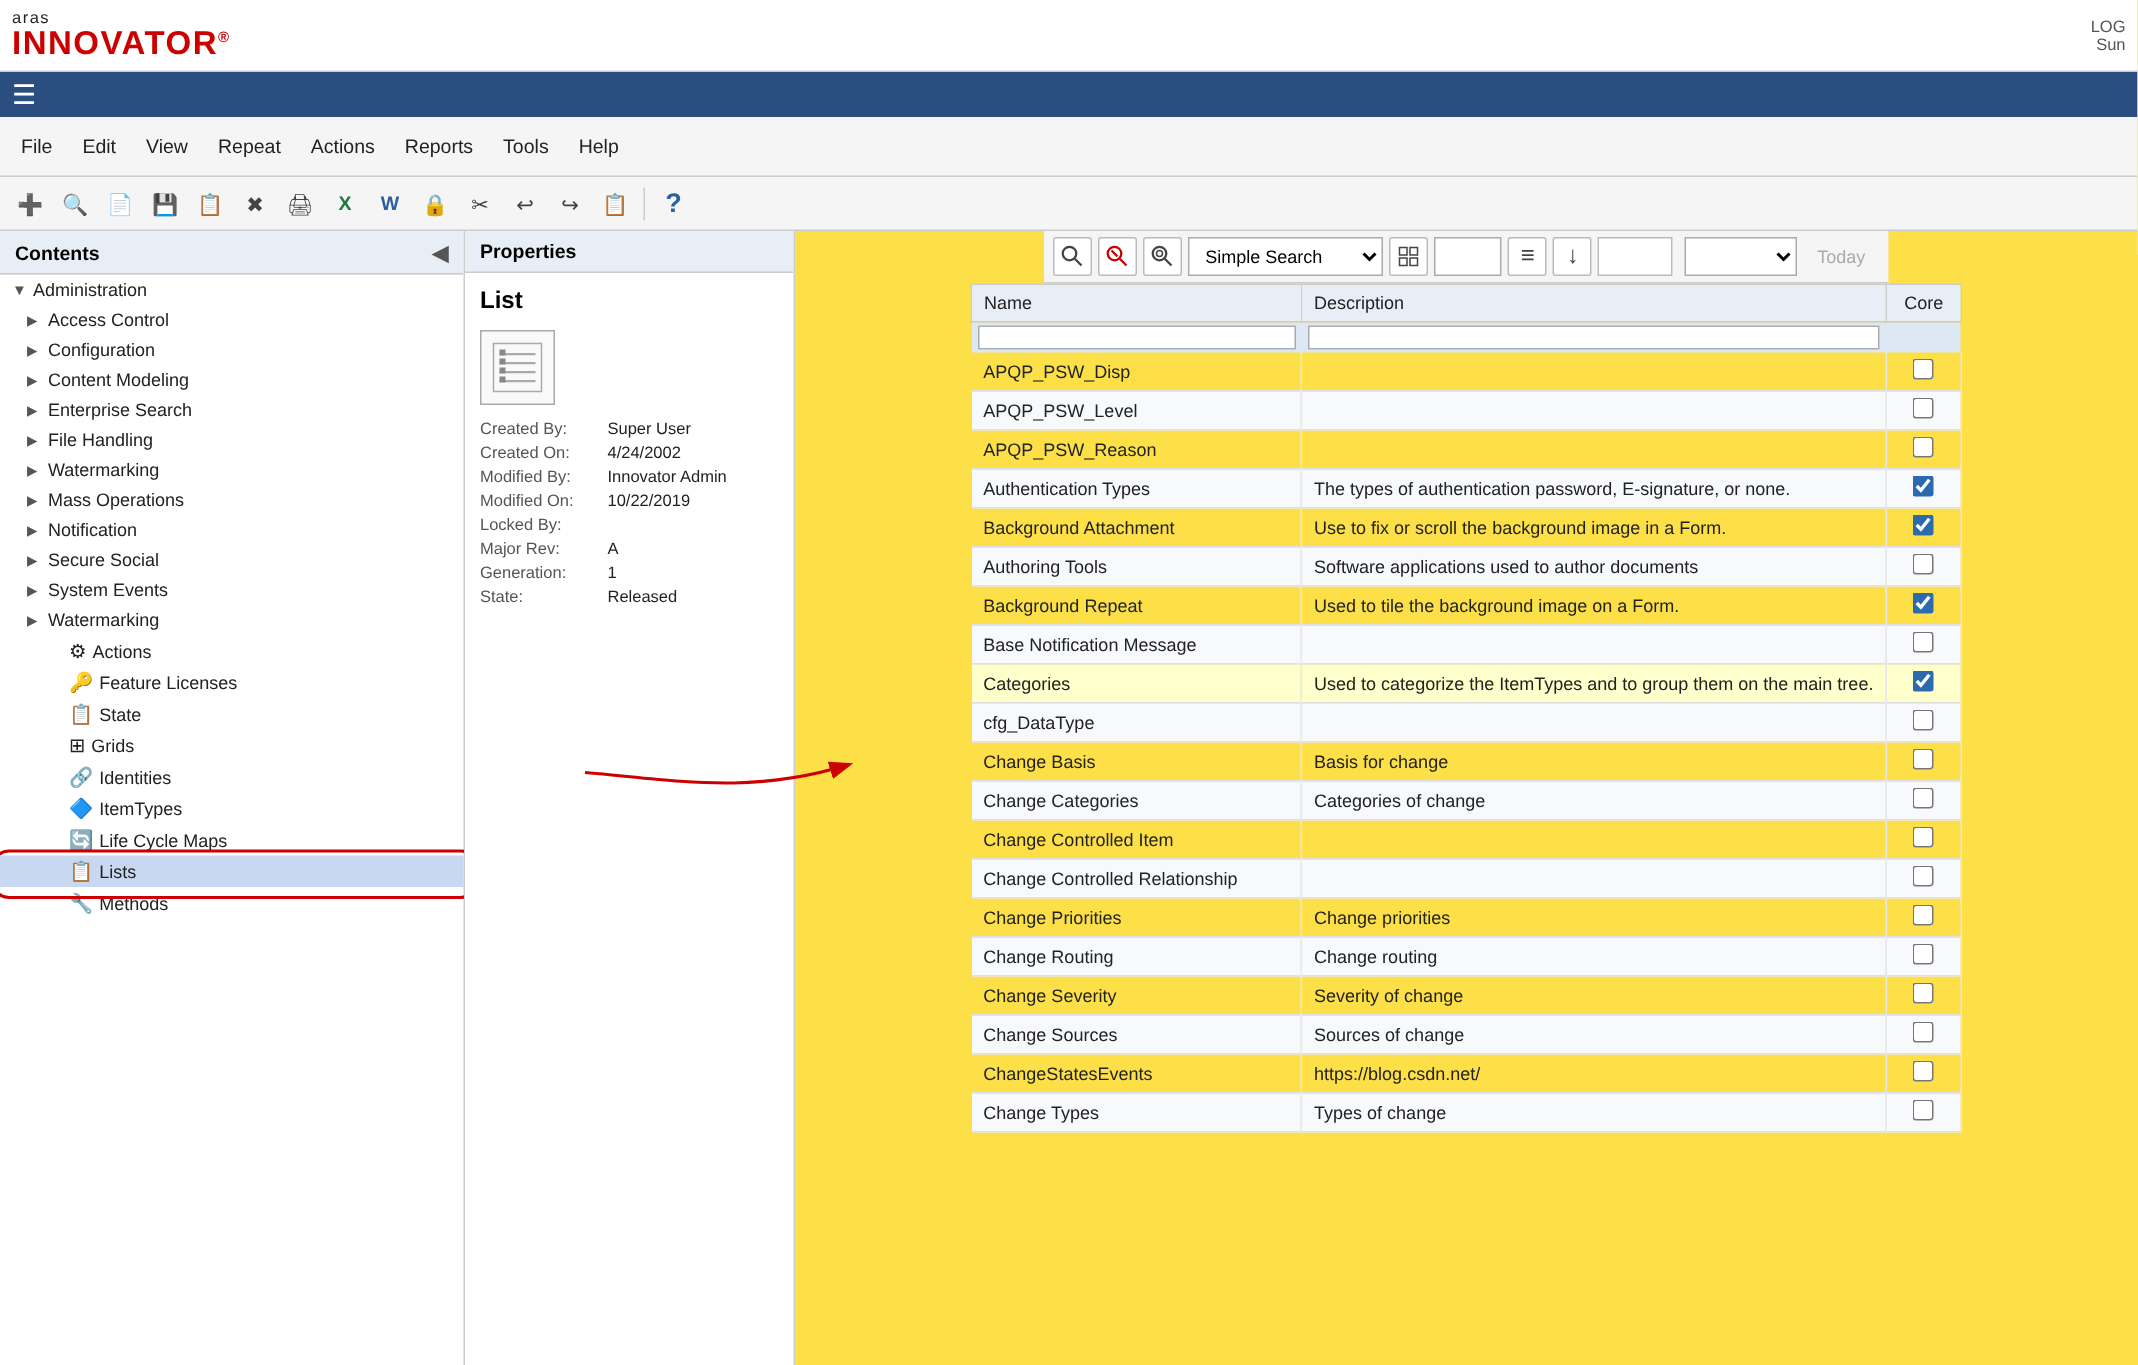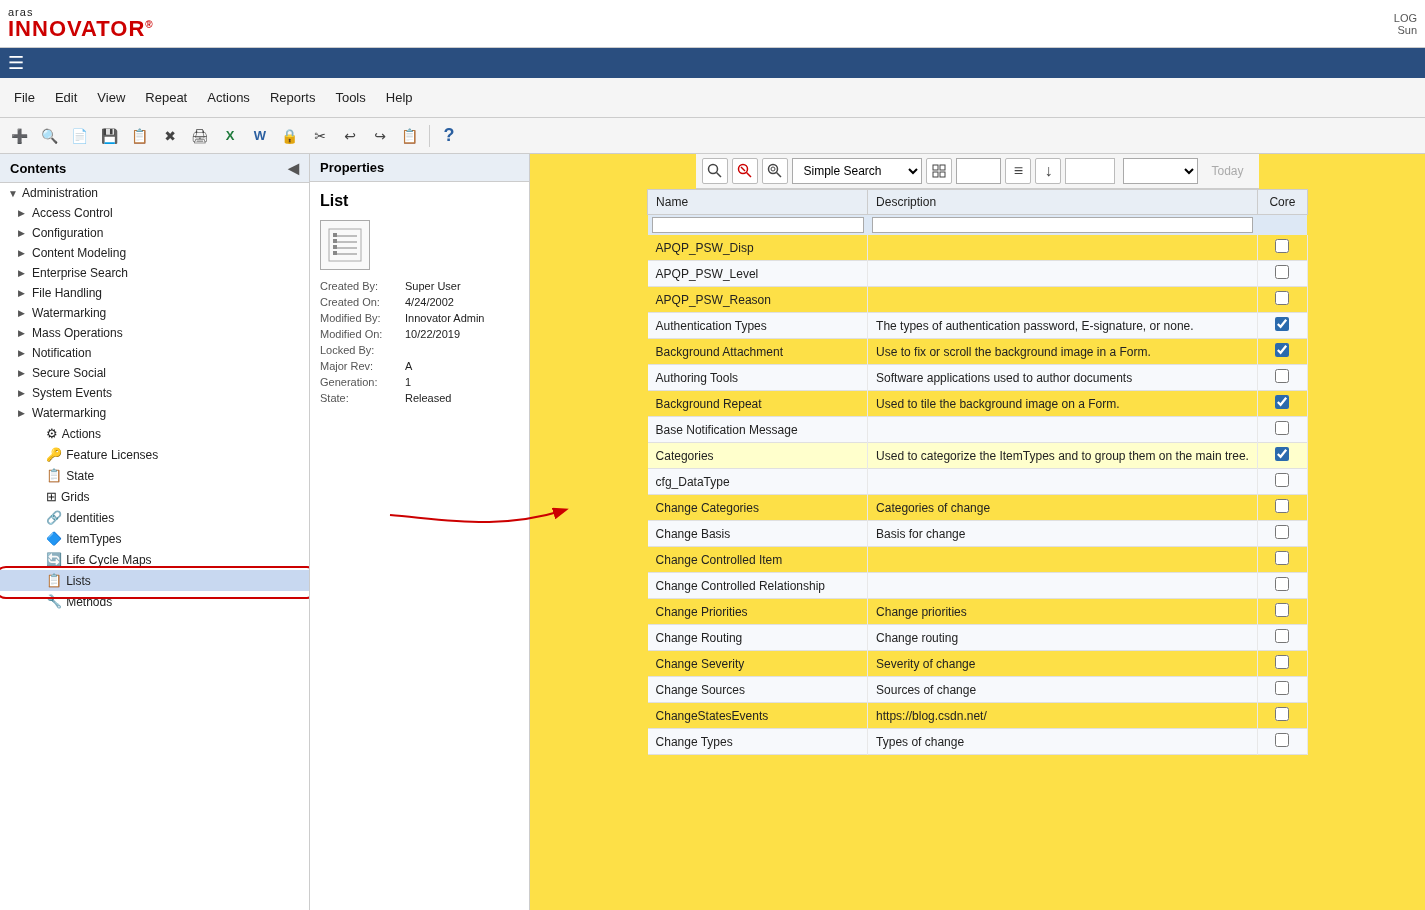--- a/index.html
+++ b/index.html
@@ -415,27 +415,27 @@
               <td>Categories</td>
               <td>Used to categorize the ItemTypes and to group them on the main tree.</td>
               <td class="core-cell"><input type="checkbox" class="cb" checked="" style=""></td>
             </tr>
             <tr>
               <td>cfg_DataType</td>
               <td></td>
               <td class="core-cell"><input type="checkbox" class="cb" style=""></td>
             </tr>
             <tr>
+              <td>Change Basis</td>
+              <td>Basis for change</td>
+              <td class="core-cell"><input type="checkbox" class="cb" style=""></td>
+            </tr>
+            <tr>
               <td>Change Categories</td>
               <td>Categories of change</td>
-              <td class="core-cell"><input type="checkbox" class="cb" style=""></td>
-            </tr>
-            <tr>
-              <td>Change Basis</td>
-              <td>Basis for change</td>
               <td class="core-cell"><input type="checkbox" class="cb" style=""></td>
             </tr>
             <tr>
               <td>Change Controlled Item</td>
               <td></td>
               <td class="core-cell"><input type="checkbox" class="cb" style=""></td>
             </tr>
             <tr>
               <td>Change Controlled Relationship</td>
               <td></td>

